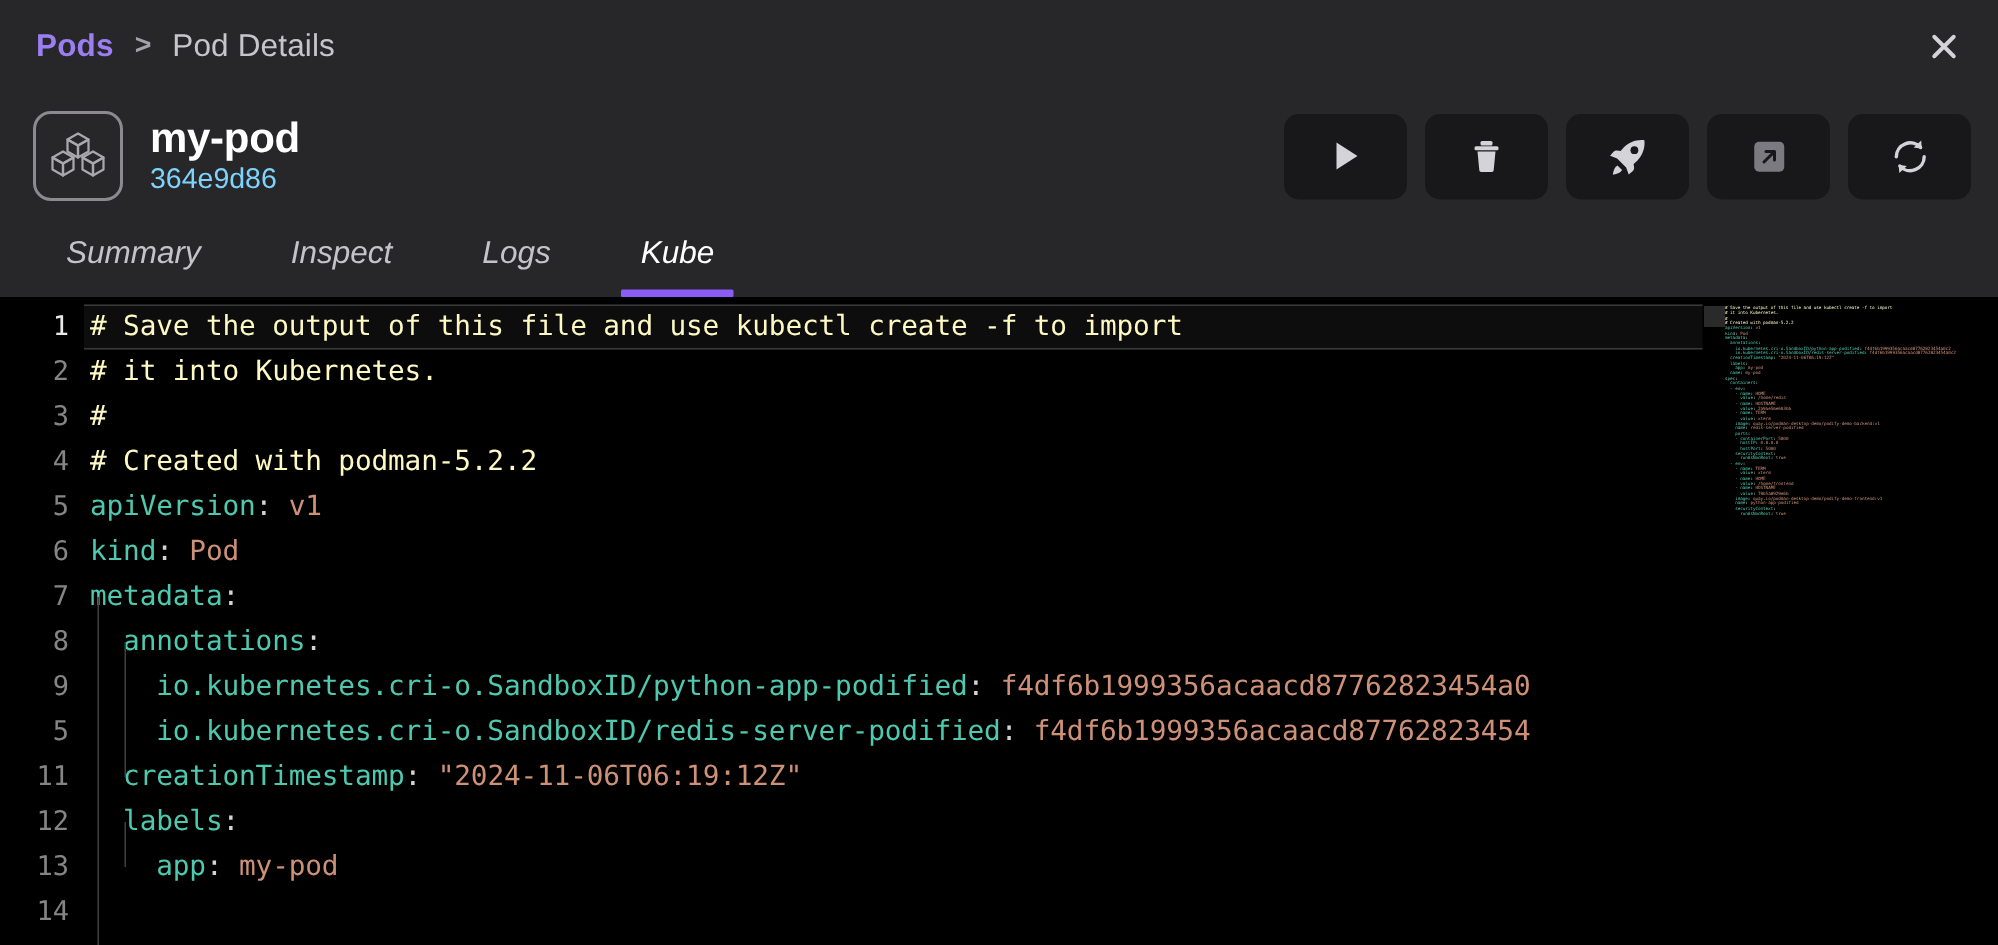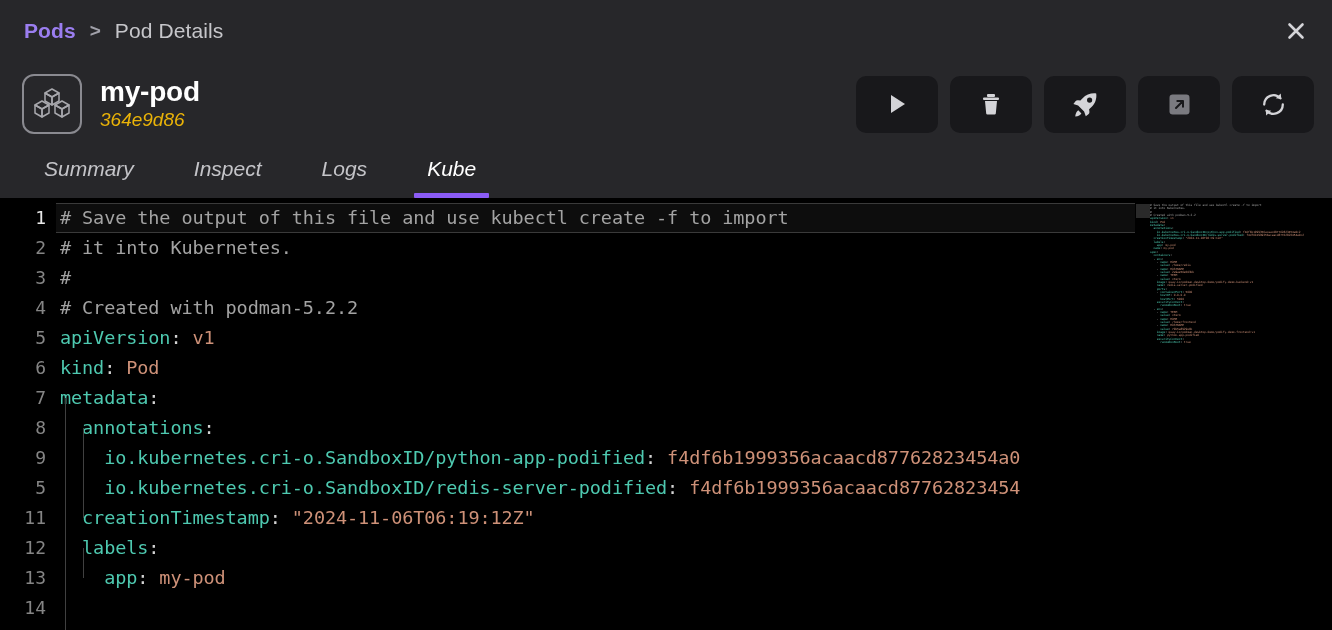--- a/index.html
+++ b/index.html
@@ -79,25 +79,24 @@
   }
   .title-texts { display: flex; flex-direction: column; justify-content: center; }
   .pod-name {
     color: #ffffff;
     font-size: 28px;
     font-weight: bold;
     line-height: 1.12;
     letter-spacing: -.2px;
   }
   .pod-id {
-    color: #eab308;
+    color: #7dd3fc;
     font-size: 19px;
     line-height: 1.25;
     margin-top: 1px;
-    font-style: italic;
   }
   .actions {
     margin-left: auto;
     display: flex;
     gap: 12px;
     align-items: center;
   }
   .action-btn {
     width: 82px; height: 57px;
     background: #18181b;
@@ -185,21 +184,21 @@
     position: relative;
     height: 30px;
     line-height: 30px;
     font-family: "DejaVu Sans Mono", monospace;
     font-size: 18.5px;
     white-space: pre;
     padding-left: 4px;
     color: #d4d4d4;
     letter-spacing: -0.1px;
   }
-  .tok-comment { color: #a3a3a3; }
+  .tok-comment { color: #fef9c3; }
   .tok-key     { color: #4ec9b0; }
   .tok-punct   { color: #d4d4d4; }
   .tok-value   { color: #ce9178; }
 
   
   .guide {
     position: absolute;
     width: 1px;
     background: #404040;
   }

